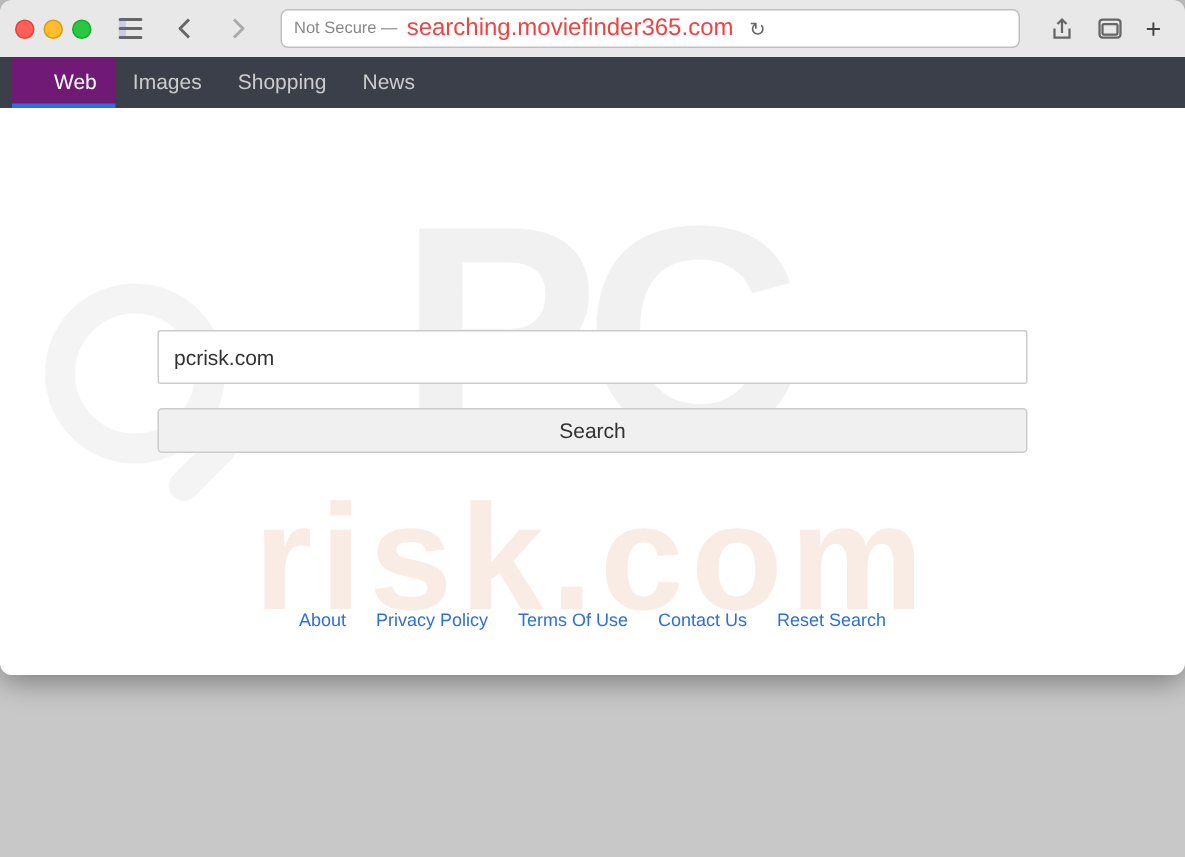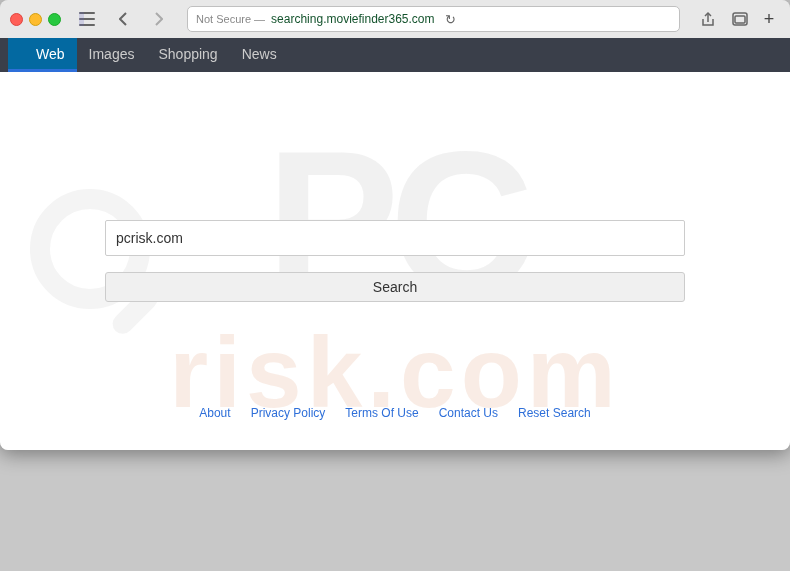--- a/index.html
+++ b/index.html
@@ -91,22 +91,22 @@
       gap: 6px;
       margin: 0 6px;
     }
 
     .not-secure {
       color: #888;
       font-size: 11px;
     }
 
     .address-text {
-      color: #14532d;
-      font-size: 12px;
+      color: #ef4444;
+      font-size: 16px;
     }
 
     .reload-btn {
       width: 20px;
       height: 20px;
       background: transparent;
       border: none;
       cursor: pointer;
       color: #666;
       font-size: 13px;
@@ -161,21 +161,21 @@
       padding: 0 12px;
       display: flex;
       align-items: center;
       font-size: 14px;
       color: #ccc;
       cursor: pointer;
       border-bottom: 3px solid transparent;
     }
     .nav-item.active {
       color: white;
-      background: #0369a1;
+      background: #701a75;
       border-bottom: 3px solid #2e6fd9;
       padding-left: 28px;
     }
 
     
     .page-content {
       flex: 1;
       background: white;
       display: flex;
       flex-direction: column;

